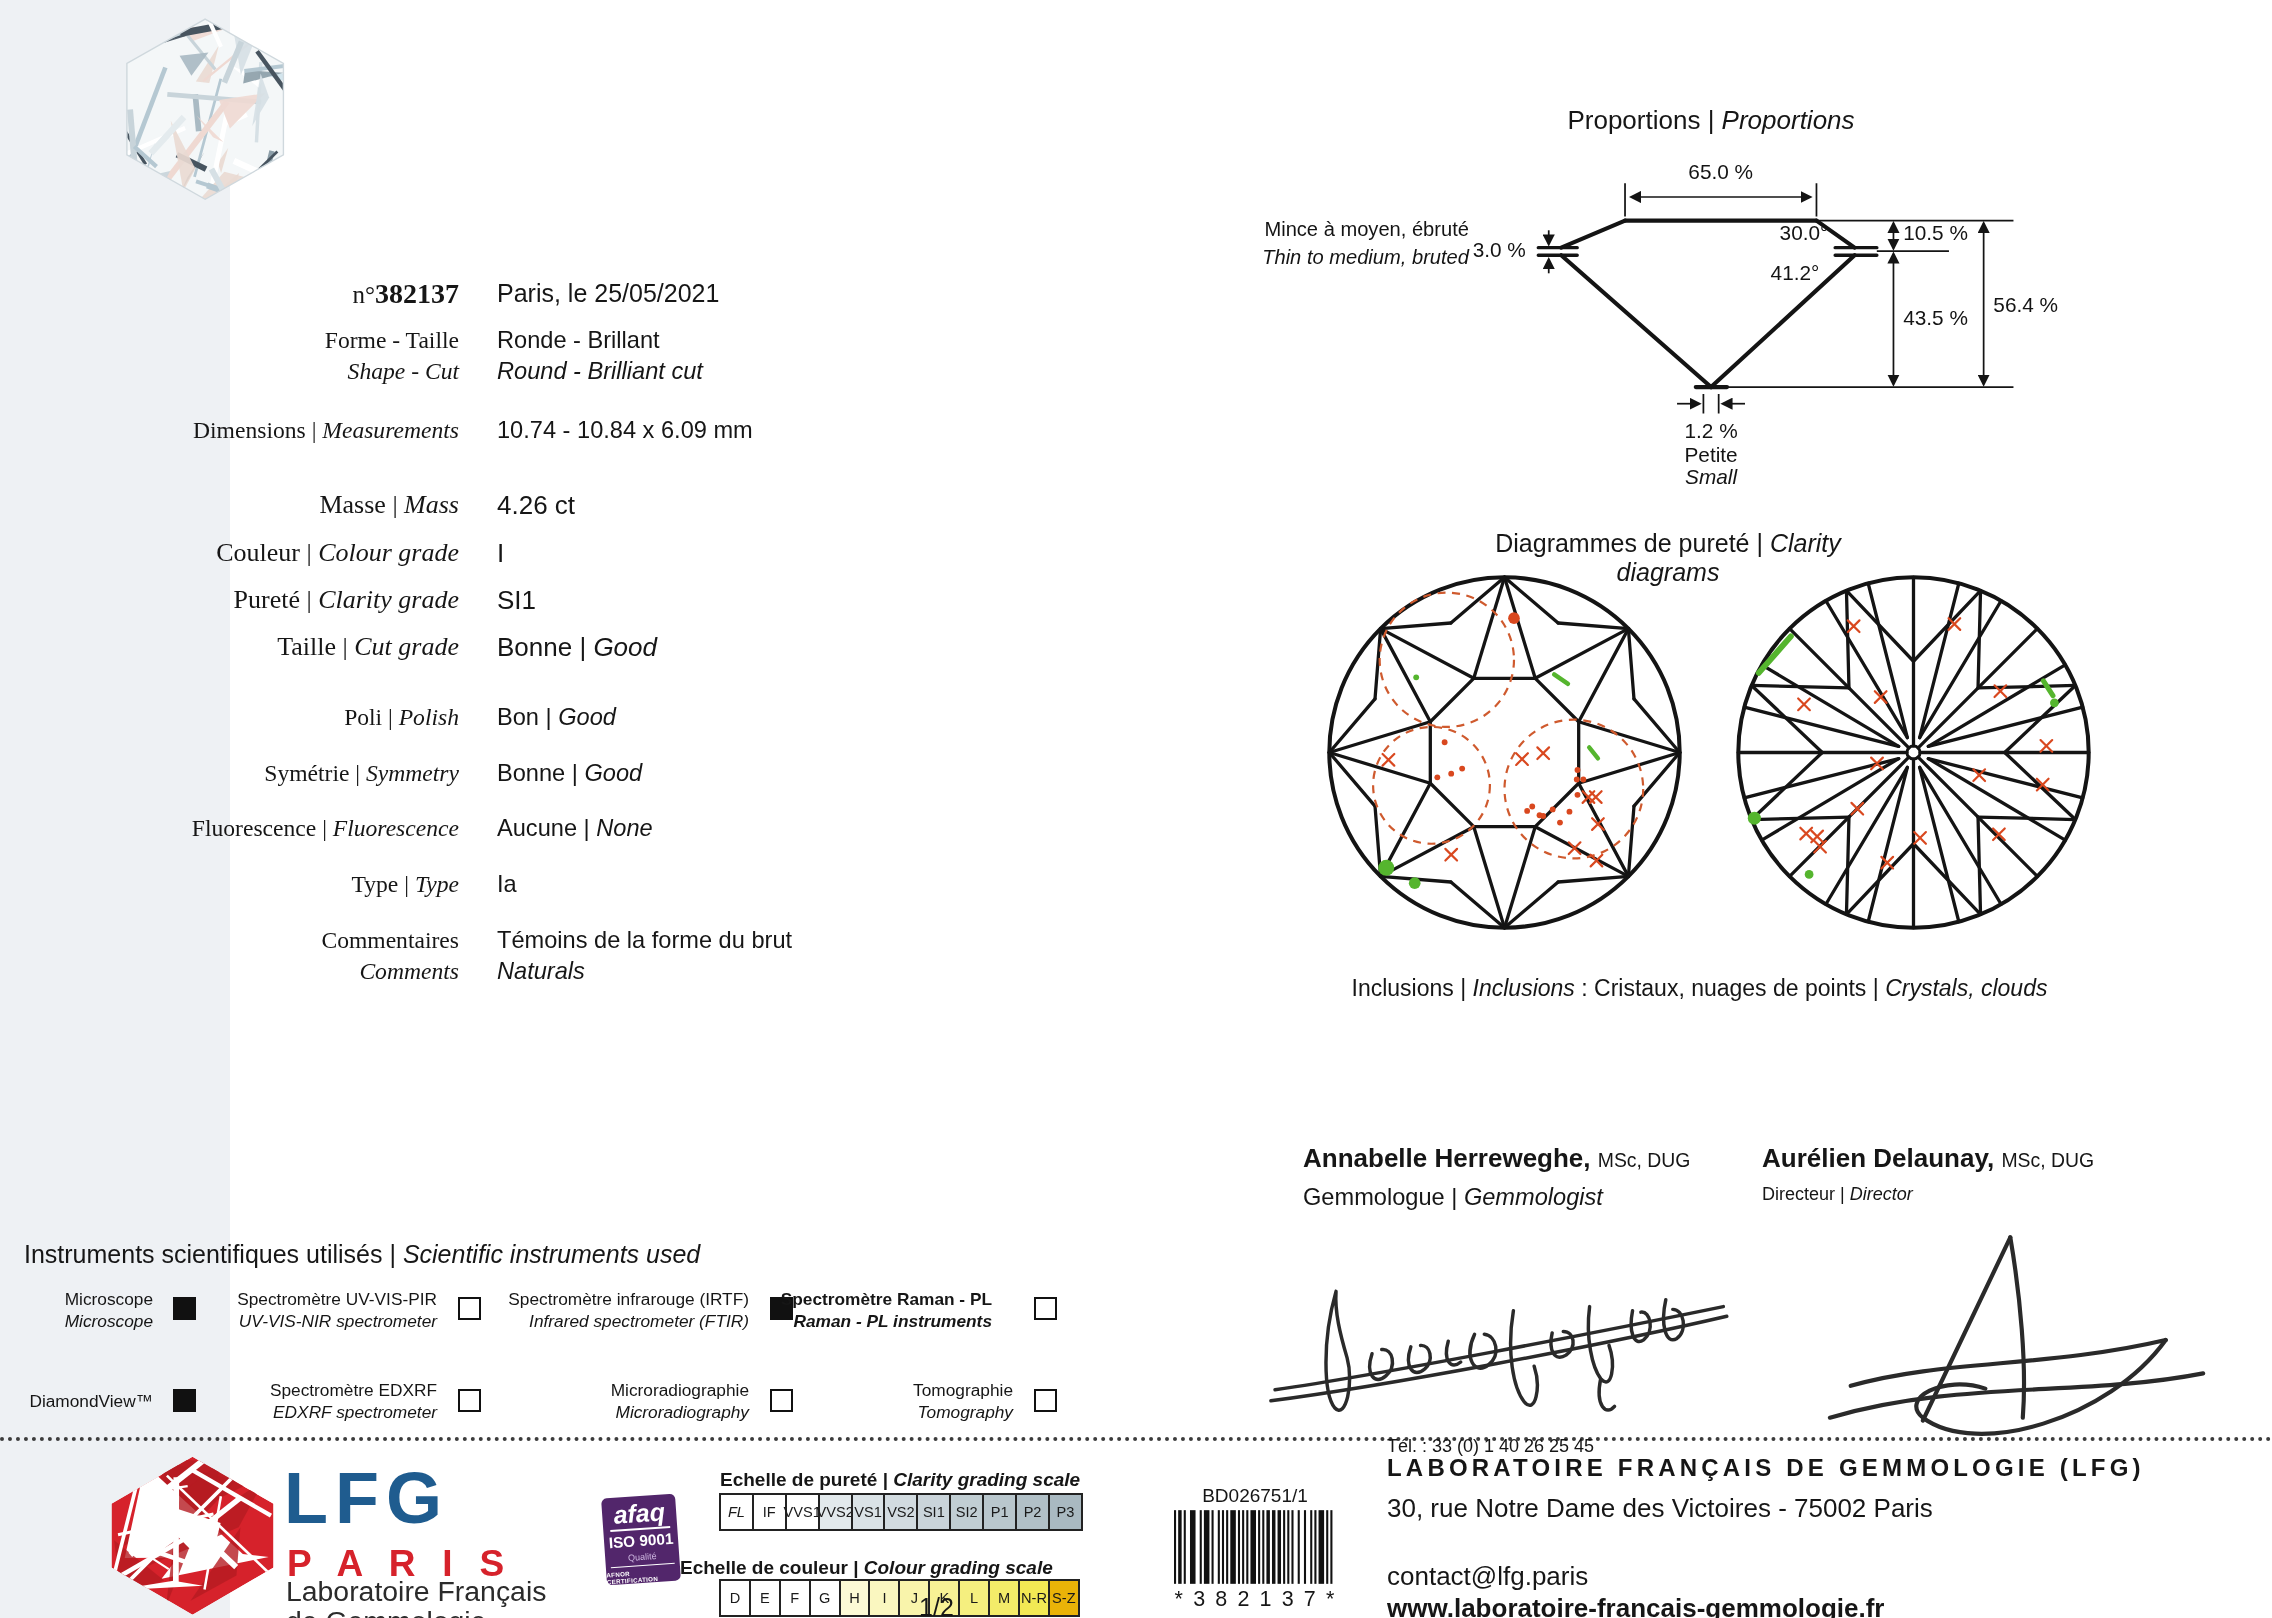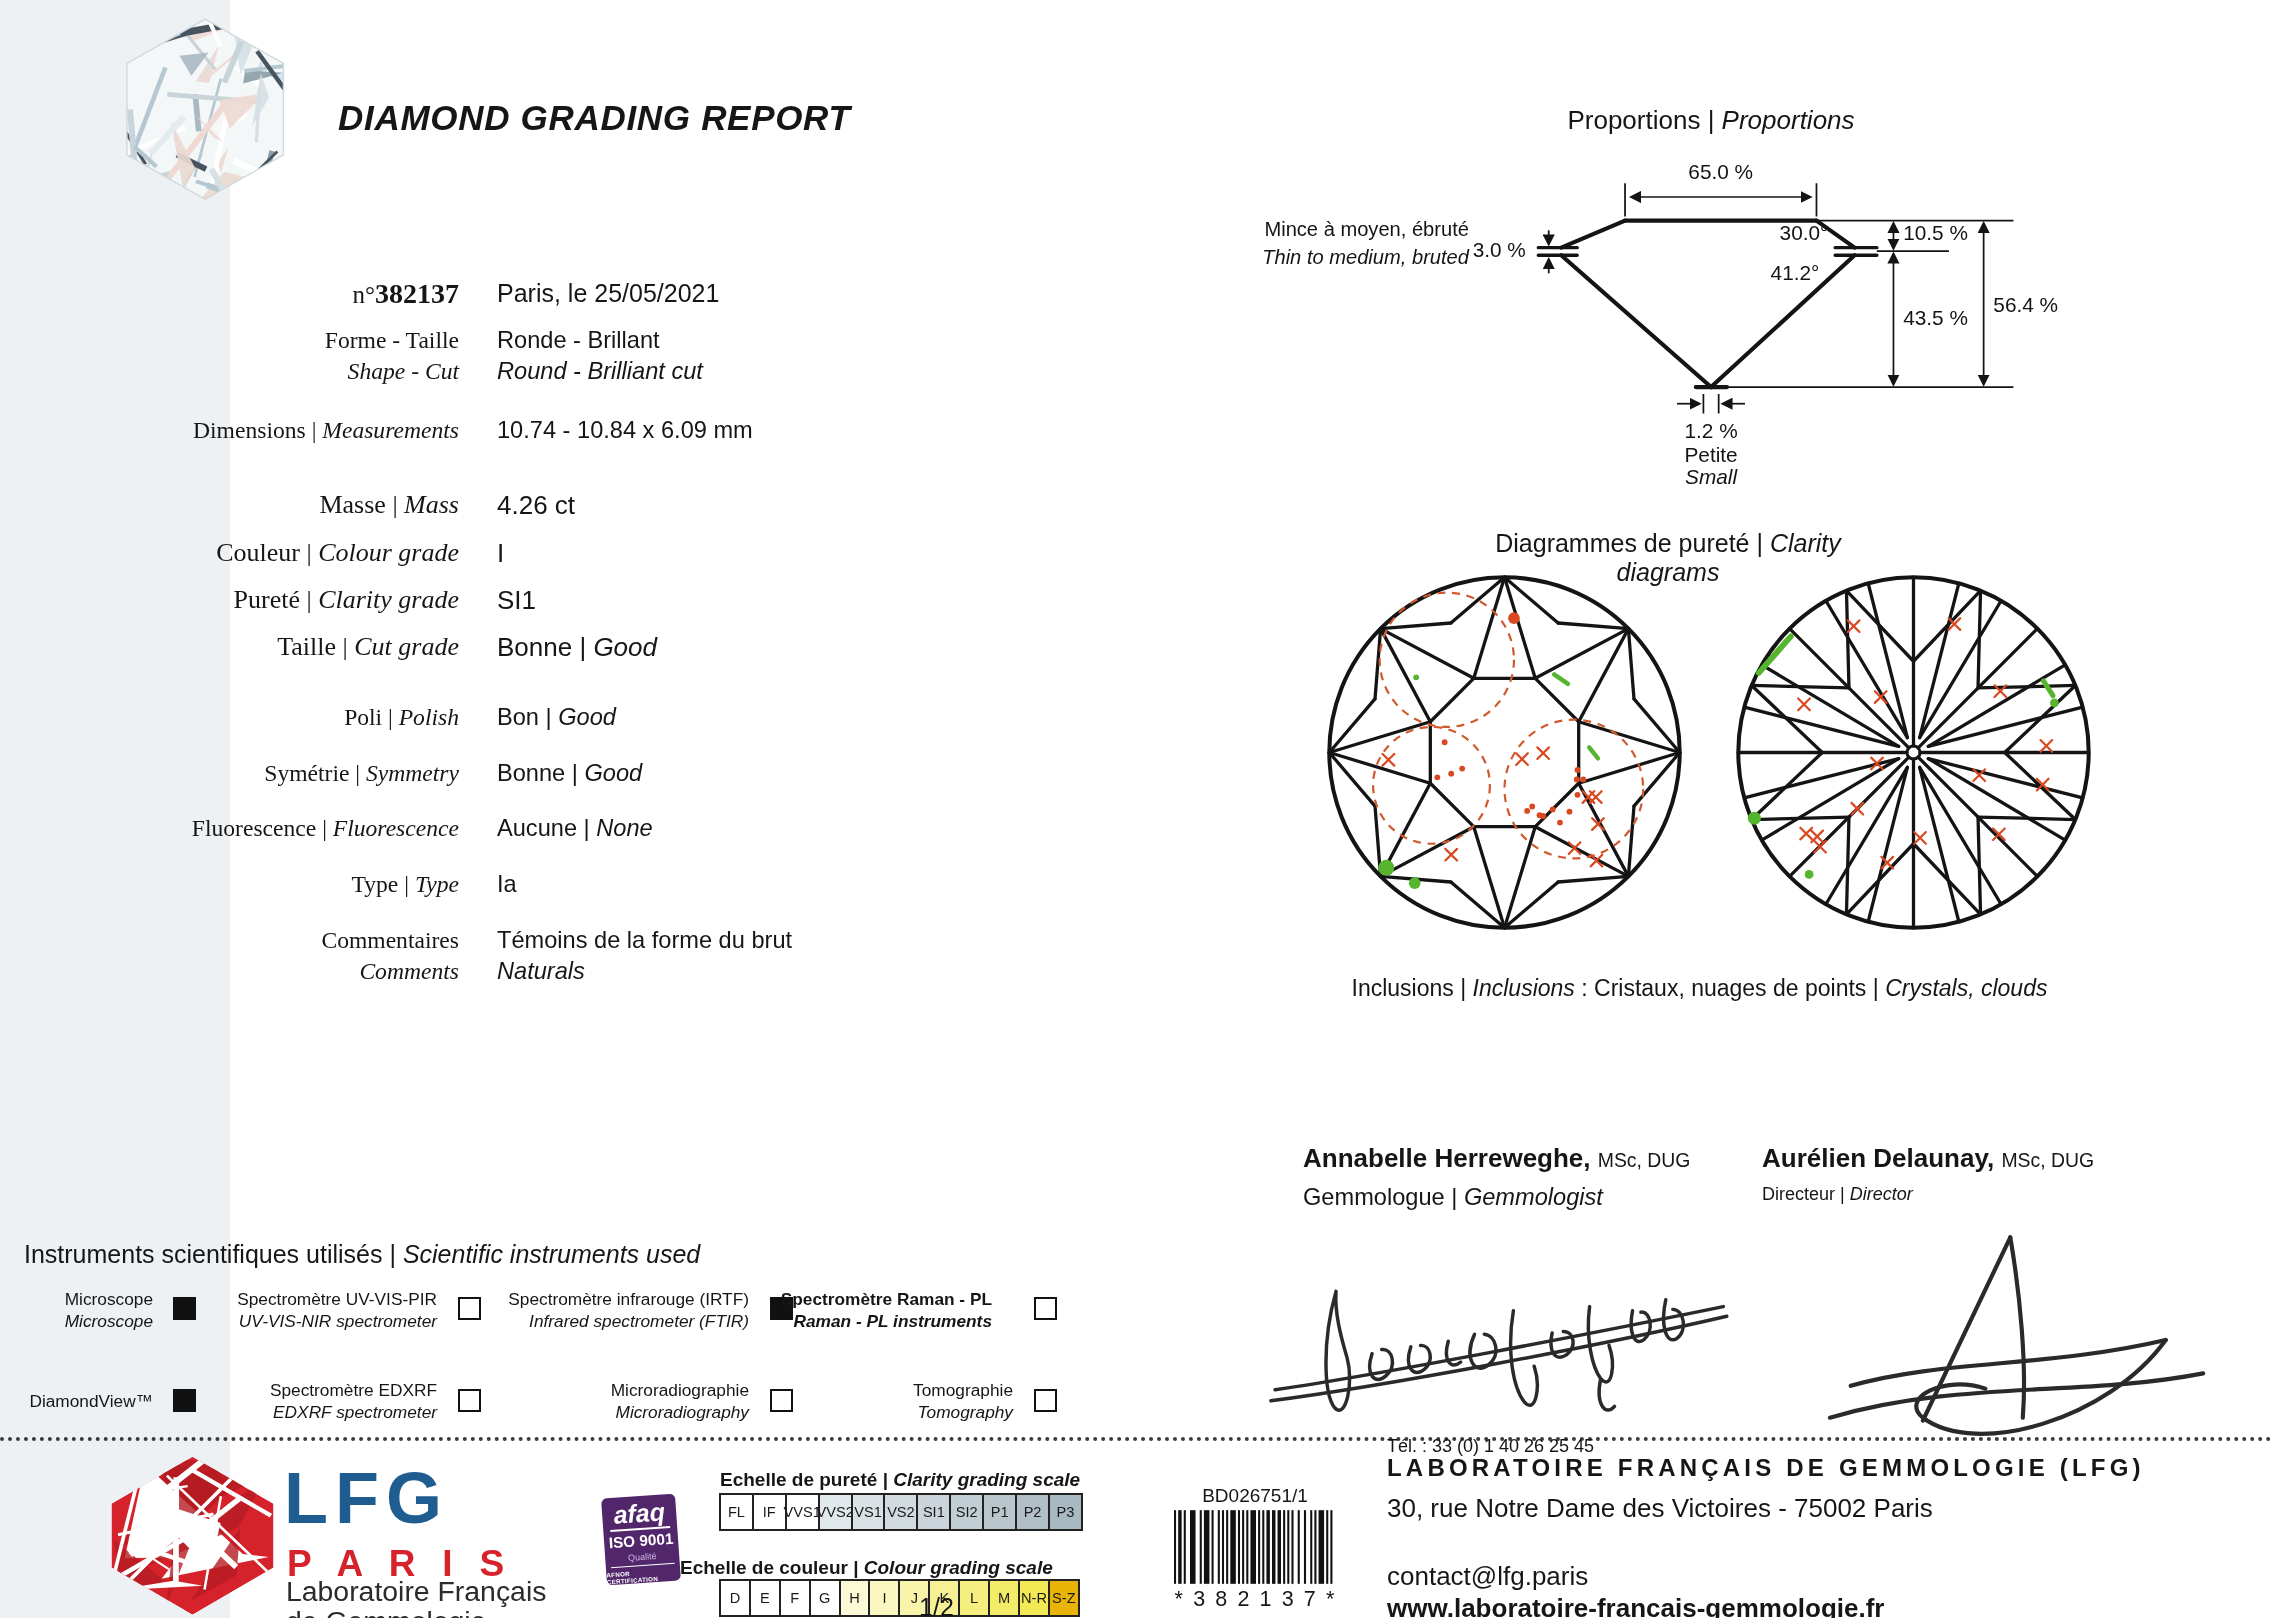--- a/index.html
+++ b/index.html
@@ -83,21 +83,20 @@
       <polygon points="162.67255387354055,163.91237447998708 213.1557929749296,113.09681516171597 146.96130047116594,122.55612186914725" fill="#efd9d2" opacity="0.92"></polygon>
       <line x1="136.0696740979361" y1="222.3909420397579" x2="177.93661973438836" y2="299.61473549823467" stroke="#d6e0e5" stroke-width="8.564607126638293"></line>
       <line x1="96.3962013311874" y1="147.28975720112248" x2="48.45045688094535" y2="199.73774078707174" stroke="#e4ebee" stroke-width="9.148496432229877"></line>
       <line x1="-5.0389611592545975" y1="201.4057074807985" x2="39.451306249204265" y2="319.4801861453401" stroke="#e4ebee" stroke-width="6.497230468317866"></line>
       <polygon points="195.02147465950145,160.32946818438245 207.10970079980703,84.30469349694863 219.37630801994138,119.0990487119604" fill="#d6e0e5" opacity="0.92"></polygon>
     </g>
     <polygon points="127,6 240,70 240,202 127,266 14,202 14,70" fill="none" stroke="#cfd8dd" stroke-width="2"></polygon>
   </svg>
 
 <div class="abs" style="left:338px;top:92px;">
-  <div class="b it" style="font-size:35px;margin-top:5.5px;letter-spacing:0.7px;">DIAMOND GRADING REPORT</div>
 </div>
 
 <div class="abs" style="top:276px;left:0;width:100%;">
   <div class="row-label" style="top:0;font-size:25px;">
     <span>n°</span><span class="b" style="font-size:28px;">382137</span>
   </div>
   <div class="row-value" style="top:1.4px;font-size:25px;">Paris, le 25/05/2021</div>
 </div>
 
 <div id="fields">
@@ -475,21 +474,21 @@
   <div style="width:86%;border-top:1.4px solid #fff;margin-top:2.8px;"></div>
   <div class="b" style="font-size:6.2px;margin-top:2.8px;letter-spacing:0.3px;">AFNOR CERTIFICATION</div>
 </div>
 
 <div class="abs" style="left:720px;top:1469px;font-size:19px;font-weight:bold;">
   <span>Echelle de pureté</span>
   <span> | </span>
   <span class="it">Clarity grading scale</span>
 </div>
 <div id="clarity-cells" class="cells" style="left:721px;top:1493px;">
-    <div class="cell" style="width: 31px; background: rgb(255, 255, 255);">FL</div>
+    <div class="cell" style="width: 31px; background: rgb(255, 255, 255); font-style: italic;">FL</div>
     <div class="cell" style="width: 31px; background: rgb(255, 255, 255);">IF</div>
     <div class="cell" style="width: 31px; background: rgb(255, 255, 255);">VVS1</div>
     <div class="cell" style="width: 31px; background: rgb(226, 233, 236);">VVS2</div>
     <div class="cell" style="width: 31px; background: rgb(218, 226, 230);">VS1</div>
     <div class="cell" style="width: 31px; background: rgb(210, 219, 224);">VS2</div>
     <div class="cell" style="width: 31px; background: rgb(202, 212, 218);">SI1</div>
     <div class="cell" style="width: 31px; background: rgb(193, 206, 211);">SI2</div>
     <div class="cell" style="width: 31px; background: rgb(185, 199, 205);">P1</div>
     <div class="cell" style="width: 31px; background: rgb(177, 192, 199);">P2</div>
     <div class="cell" style="width: 31px; background: rgb(169, 185, 193);">P3</div>

